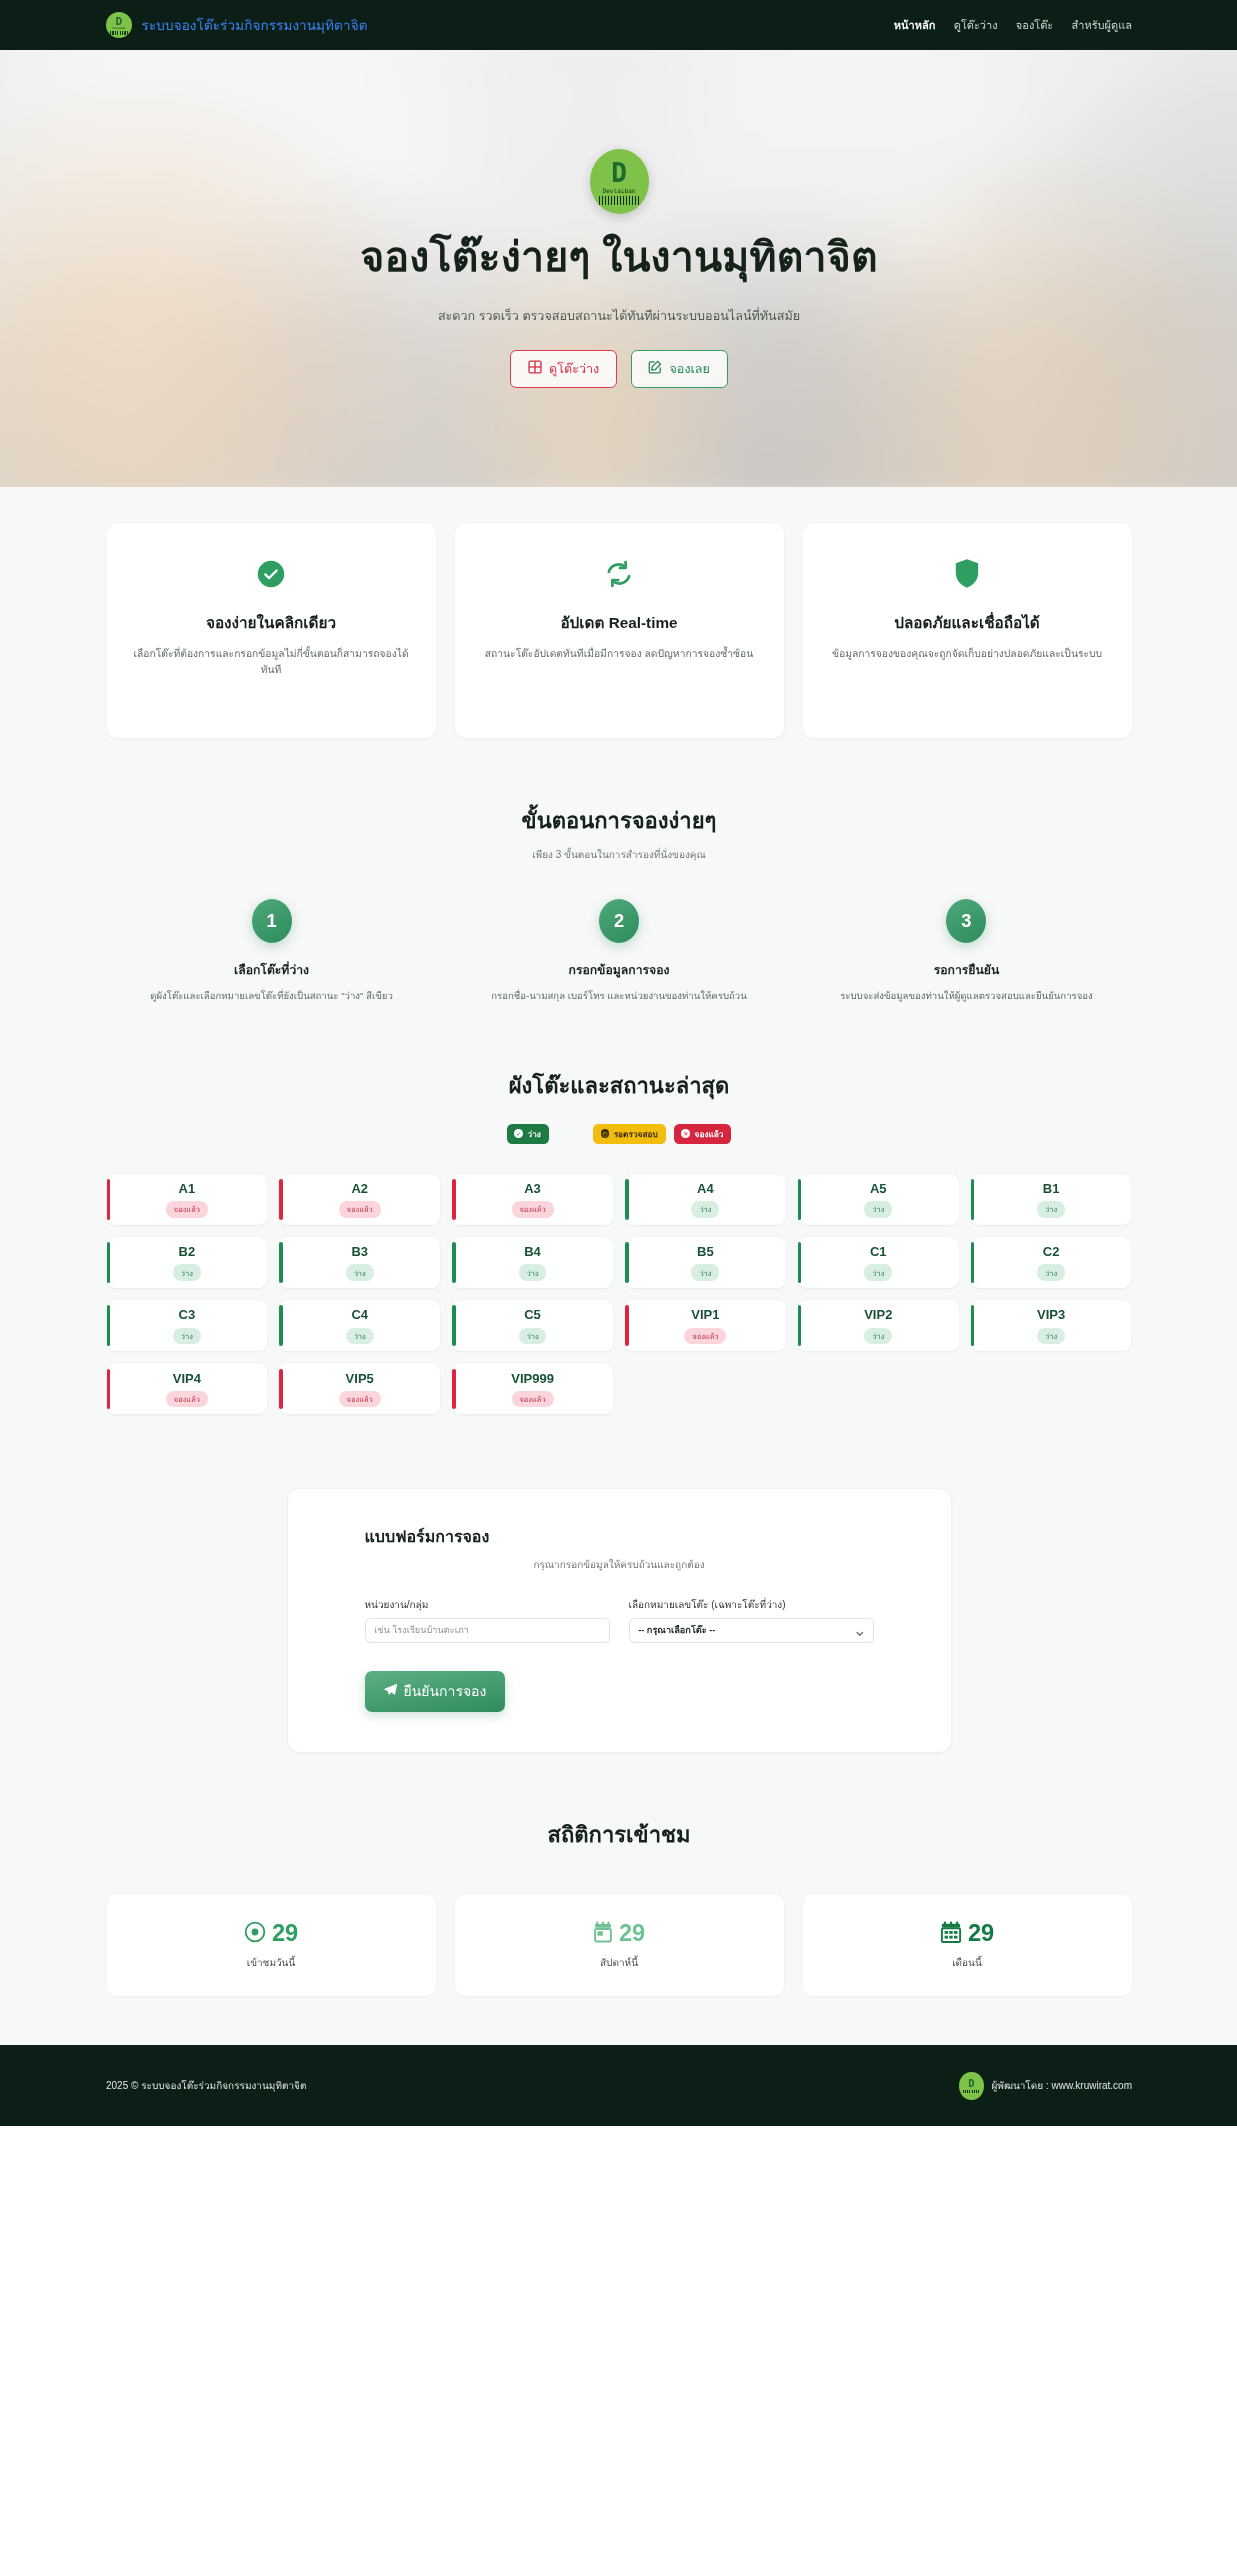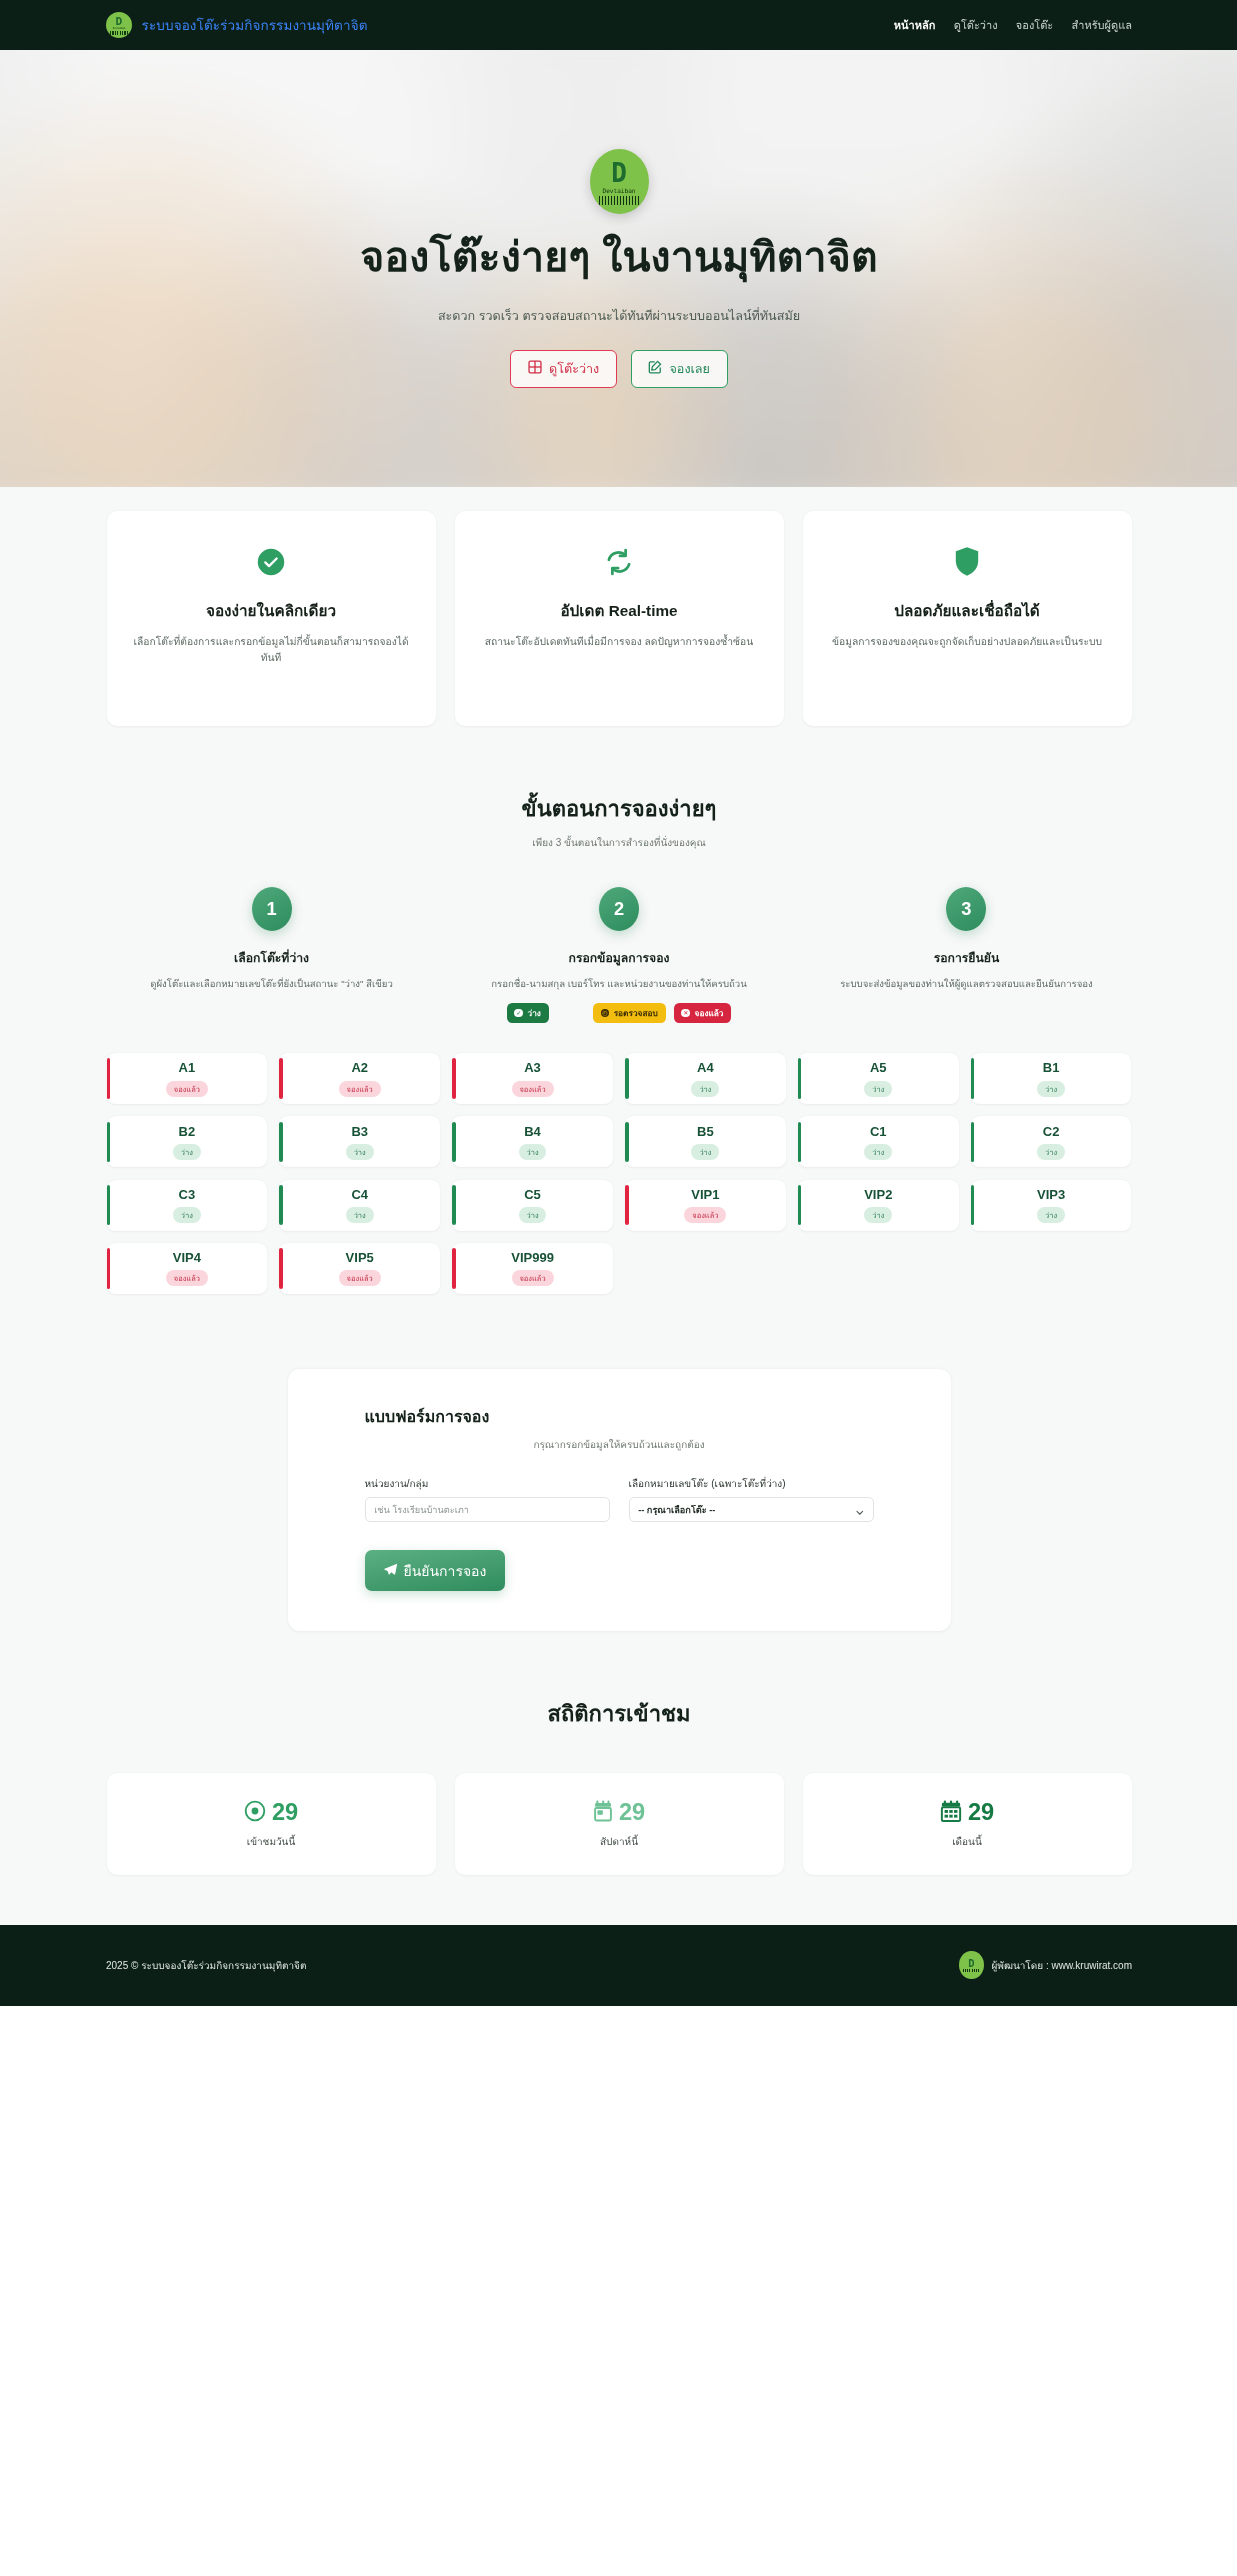--- a/index.html
+++ b/index.html
@@ -144,21 +144,21 @@
   .btn-red { border: 1.2px solid #e03a52; color: #d02d46; }
   .btn-green { border: 1.2px solid #2f9e63; color: #23875a; }
 
   
   .page-bg { background: #f7f8f8; padding-bottom: 1.7px; }
   .container { width: 1025px; margin: 0 auto; }
 
   .features {
     display: grid; grid-template-columns: repeat(3, 1fr);
     gap: 19px;
-    padding-top: 24px;
+    padding-top: 36px;
   }
   .fcard {
     background: #ffffff;
     border-radius: 10.5px;
     padding: 33px 23px 35px 23px;
     text-align: center;
     box-shadow: 0 0.9px 2.6px rgba(16,24,20,.05);
     min-height: 215px;
   }
   .ficon { margin-bottom: 19px; height: 35px; display:flex; align-items:center; justify-content:center;}
@@ -431,20 +431,23 @@
         <h4>กรอกข้อมูลการจอง</h4>
         <p>กรอกชื่อ-นามสกุล เบอร์โทร และหน่วยงานของท่านให้ครบถ้วน</p>
       </div>
       <div class="step">
         <div class="step-num">3</div>
         <h4>รอการยืนยัน</h4>
         <p>ระบบจะส่งข้อมูลของท่านให้ผู้ดูแลตรวจสอบและยืนยันการจอง</p>
       </div>
     </div>
 
+    <div class="sec-head">
+      <h2>ผังโต๊ะและสถานะล่าสุด</h2>
+    </div>
     <div class="legend">
       <div class="badge bg-free">
         <span class="dot">✓</span>
         <span>ว่าง</span>
       </div>
       <div class="badge bg-pending">
         <span class="dot">◴</span>
         <span>รอตรวจสอบ</span>
       </div>
       <div class="badge bg-booked">

